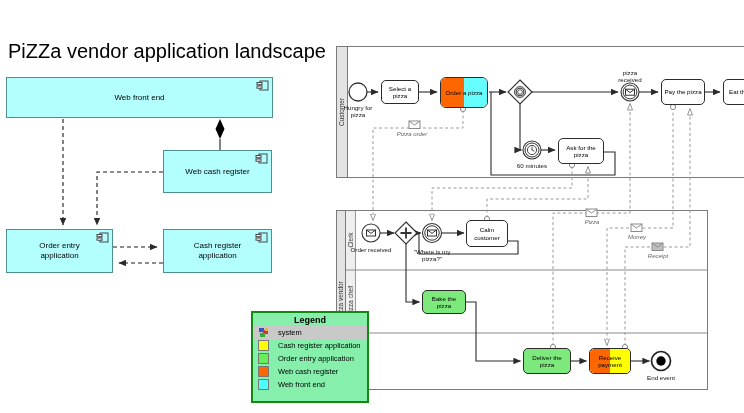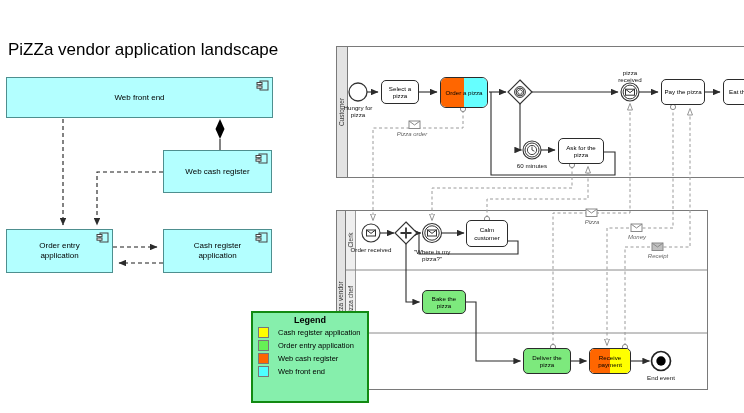--- a/index.html
+++ b/index.html
@@ -1,19 +1,19 @@
 <!DOCTYPE html>
 <html><head>
 <meta charset="utf-8">
 <style>
   html,body{margin:0;padding:0;background:#fff;}
   .canvas{position:relative;width:744px;height:413px;overflow:hidden;background:#fff;
           font-family:"Liberation Sans",sans-serif;color:#000;}
   .abs{position:absolute;}
-  .title{font-size:17px;color:#000;white-space:nowrap;}
+  .title{font-size:20px;color:#000;white-space:nowrap;}
   
   .acomp{position:absolute;border:1px solid #4E8F8F;display:flex;align-items:center;justify-content:center;
          text-align:center;font-size:8px;line-height:1.2;box-sizing:border-box;}
   .acomp .ico{position:absolute;top:2px;right:3px;}
   
   .pool{position:absolute;border:1px solid #7a7a7a;box-sizing:border-box;background:#fff;}
   .strip{position:absolute;background:#e3e3e3;border-right:1px solid #7a7a7a;box-sizing:border-box;}
   .strip2{position:absolute;background:#efefef;border-right:1px solid #9a9a9a;box-sizing:border-box;}
   .vlabel{position:absolute;transform:rotate(-90deg);text-align:center;font-size:6.5px;color:#333;
           height:10px;line-height:10px;white-space:nowrap;}
@@ -262,20 +262,29 @@
   <div class="elabel shape" style="left:410px;top:248px;width:44px;">"Where is my pizza?"</div>
   <div class="elabel shape" style="left:639px;top:374px;width:44px;">End event</div>
 
   <div class="mlabel shape" style="left:392px;top:131px;width:40px;">Pizza order</div>
   <div class="mlabel shape" style="left:572px;top:219px;width:40px;">Pizza</div>
   <div class="mlabel shape" style="left:617px;top:234px;width:40px;">Money</div>
   <div class="mlabel shape" style="left:638px;top:253px;width:40px;">Receipt</div>
 
   <div class="legend">
     <div class="hdr">Legend</div>
+    <div class="lrow sys">
+      <svg width="11" height="11" style="margin-right:9px;">
+        <rect x="1" y="1" width="5" height="4" fill="#3355CC"></rect>
+        <rect x="5" y="3" width="5" height="4" fill="#CC3333"></rect>
+        <rect x="2" y="6" width="5" height="4" fill="#33AA33"></rect>
+        <rect x="7" y="1" width="3" height="3" fill="#EEBB22"></rect>
+      </svg>
+      <span class="lbl">system</span>
+    </div>
     <div class="lrow">
       <span class="sw" style="background: rgb(255, 255, 0);"></span>
       <span class="lbl">Cash register application</span>
     </div>
     <div class="lrow">
       <span class="sw" style="background: rgb(102, 240, 85);"></span>
       <span class="lbl">Order entry application</span>
     </div>
     <div class="lrow">
       <span class="sw" style="background: rgb(255, 102, 0);"></span>

